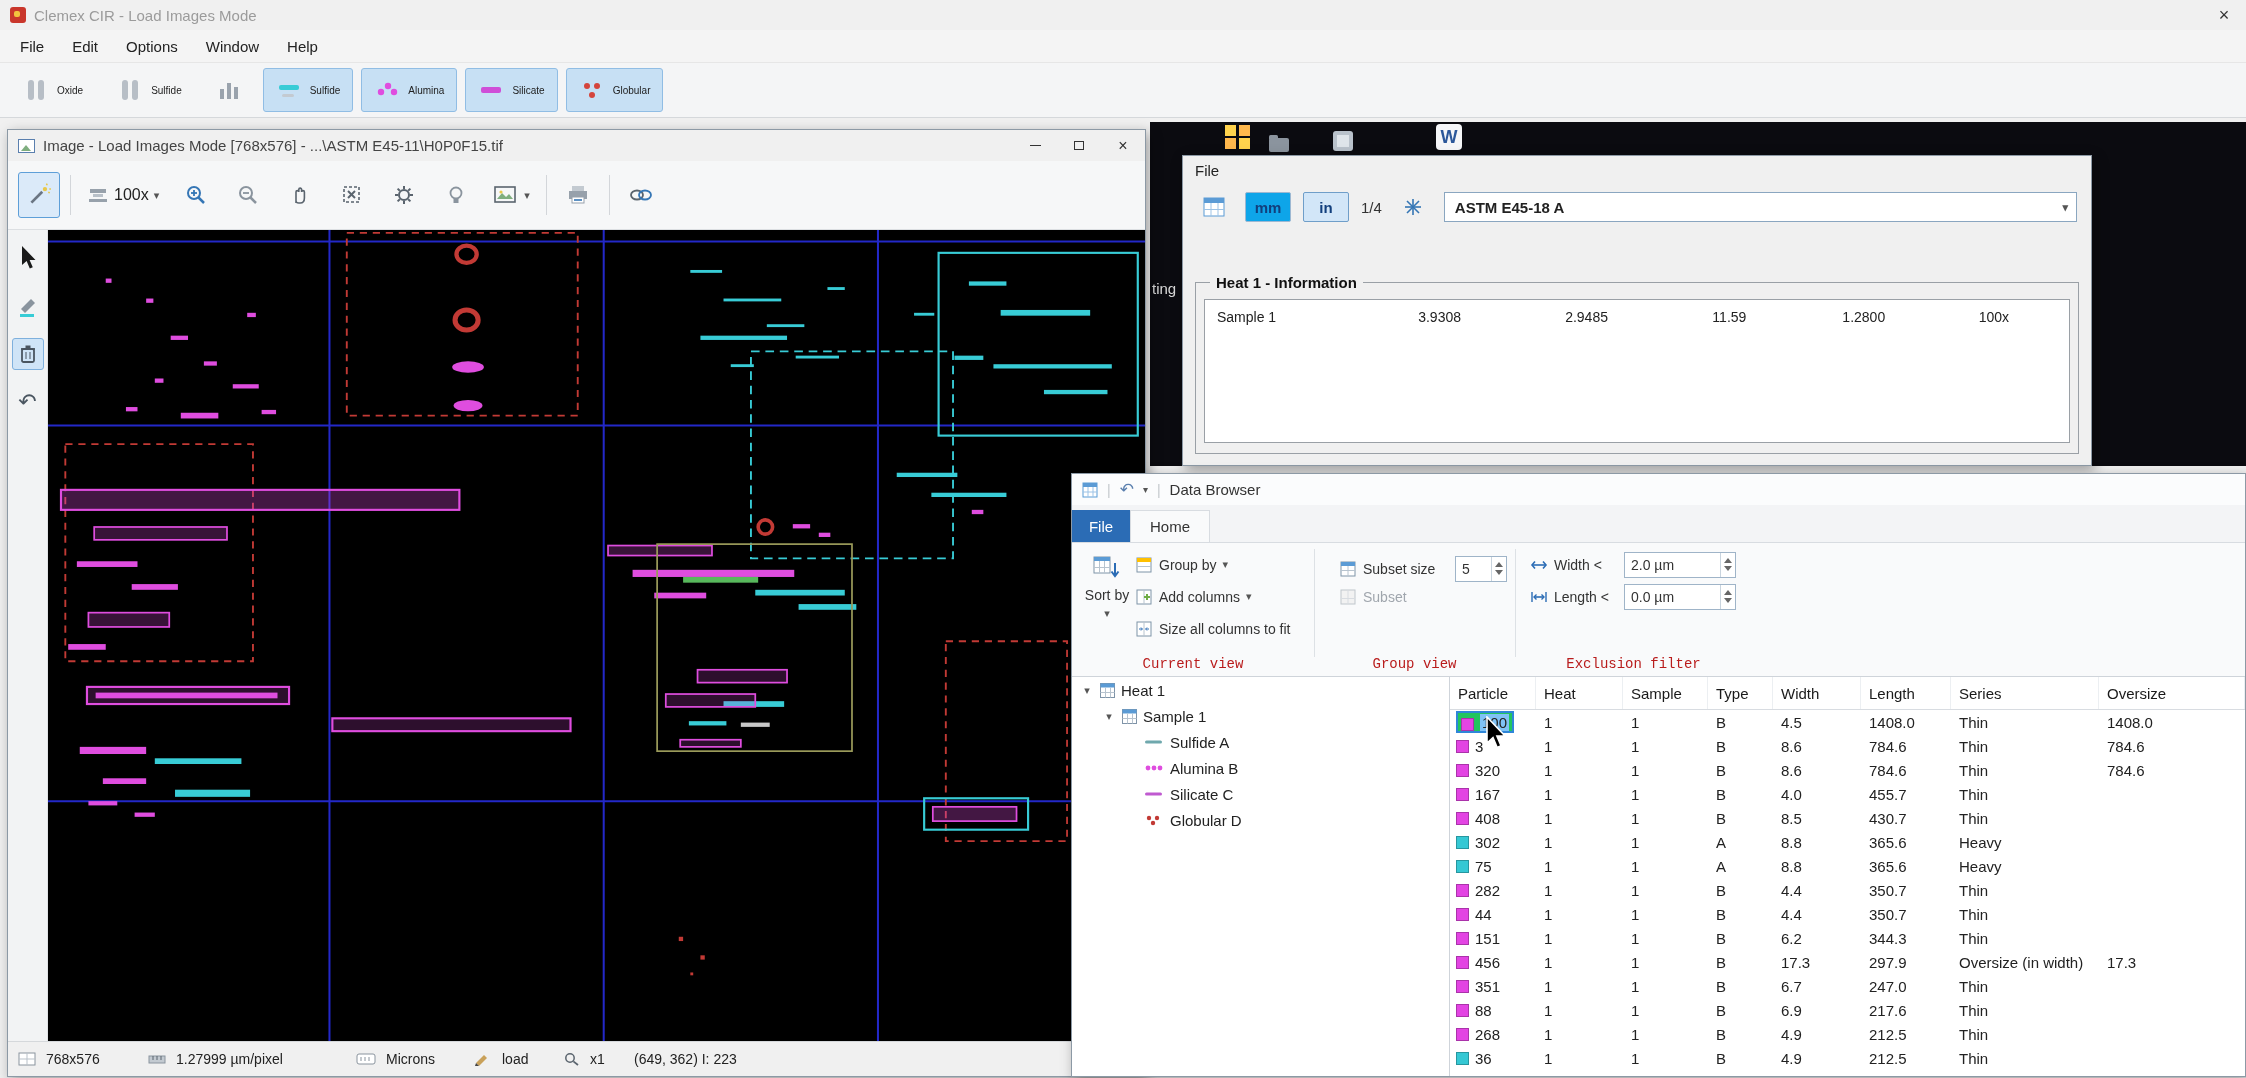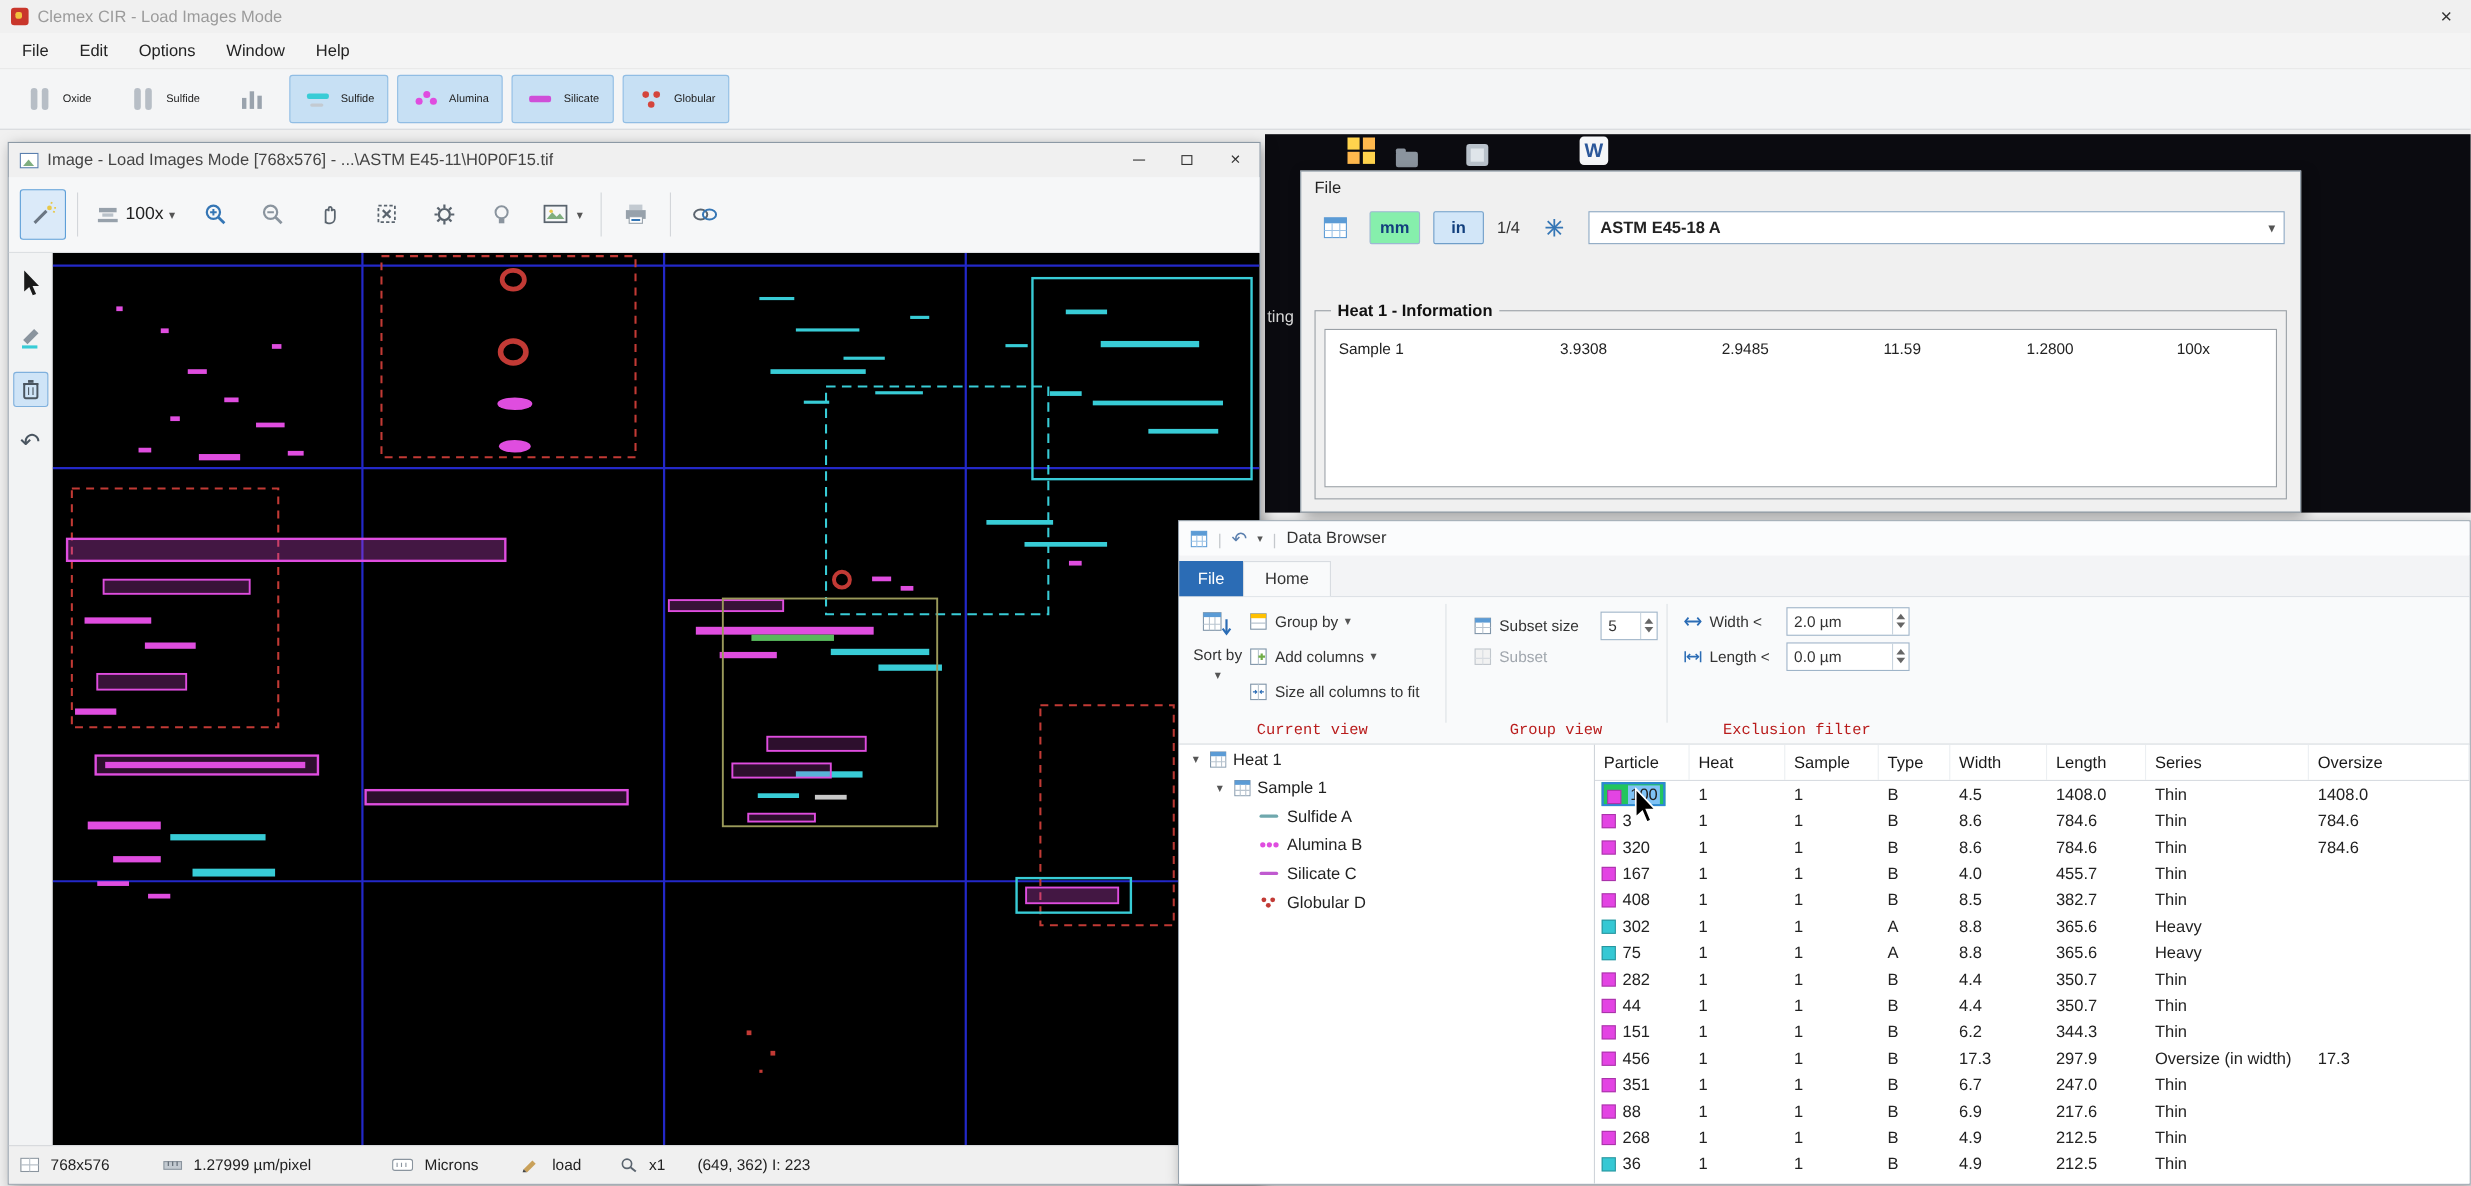--- a/index.html
+++ b/index.html
@@ -66,21 +66,21 @@
   .dtext { position:absolute; left:2px; top:158px; color:#d8d8d8; font-size:15px; }
 
   
   #results-win { left:1182px; top:155px; width:910px; height:311px; z-index:3; }
   .rw-ico { width:14px; height:14px; background:#c9362b; }
   #results-win .title-text { color:#777; }
   .rw-menu { height:28px; display:flex; align-items:center; padding-left:12px; font-size:15px; }
   .rw-toolbar { height:46px; display:flex; align-items:center; gap:12px; padding:0 12px; }
   .rw-btn { height:32px; min-width:38px; display:flex; align-items:center; justify-content:center; }
   .unit-btn { width:46px; height:30px; display:flex; align-items:center; justify-content:center;
-    border:1px solid #9db8d2; background:#86efac; color:#123f7d; font-weight:bold; font-size:15px; border-radius:2px; }
+    border:1px solid #9db8d2; background:#0ea5e9; color:#123f7d; font-weight:bold; font-size:15px; border-radius:2px; }
   .unit-btn.pressed { background:#d2e6f8; border-color:#6f9ec9; }
   .page-label { font-size:15px; color:#333; }
   .rw-combo { flex:1; height:30px; background:#fff; border:1px solid #8aa6c0; display:flex; align-items:center;
     padding:0 10px; font-size:15px; font-weight:bold; position:relative; margin-right:2px; }
   .rw-combo .car { position:absolute; right:8px; }
   .rw-group { position:absolute; left:12px; top:126px; width:884px; height:172px; border:1px solid #9aa0a6; }
   .rw-legend { position:absolute; top:-9px; left:14px; background:#f0f0f0; padding:0 6px; font-size:15px; font-weight:bold; color:#111; }
   .rw-inner { position:absolute; left:8px; top:16px; right:8px; bottom:10px; background:#fff; border:1px solid #9aa0a6; }
   .info-row { display:grid; grid-template-columns:18% 17% 18% 16% 16% 15%; padding:0 12px; }
   #info-head { margin-top:10px; font-weight:bold; font-size:14px; }
@@ -827,21 +827,21 @@
           </div>
           <div class="trow">
             <div class="tcell" style="padding-left: 6px;">
               <span class="swatch" style="background: rgb(227, 68, 227);"></span>
               <span>408</span>
             </div>
             <div class="tcell">1</div>
             <div class="tcell">1</div>
             <div class="tcell">B</div>
             <div class="tcell">8.5</div>
-            <div class="tcell">382.7</div>
+            <div class="tcell">430.7</div>
             <div class="tcell">Thin</div>
             <div class="tcell"></div>
           </div>
           <div class="trow">
             <div class="tcell" style="padding-left: 6px;">
               <span class="swatch" style="background: rgb(53, 200, 212);"></span>
               <span>302</span>
             </div>
             <div class="tcell">1</div>
             <div class="tcell">1</div>

